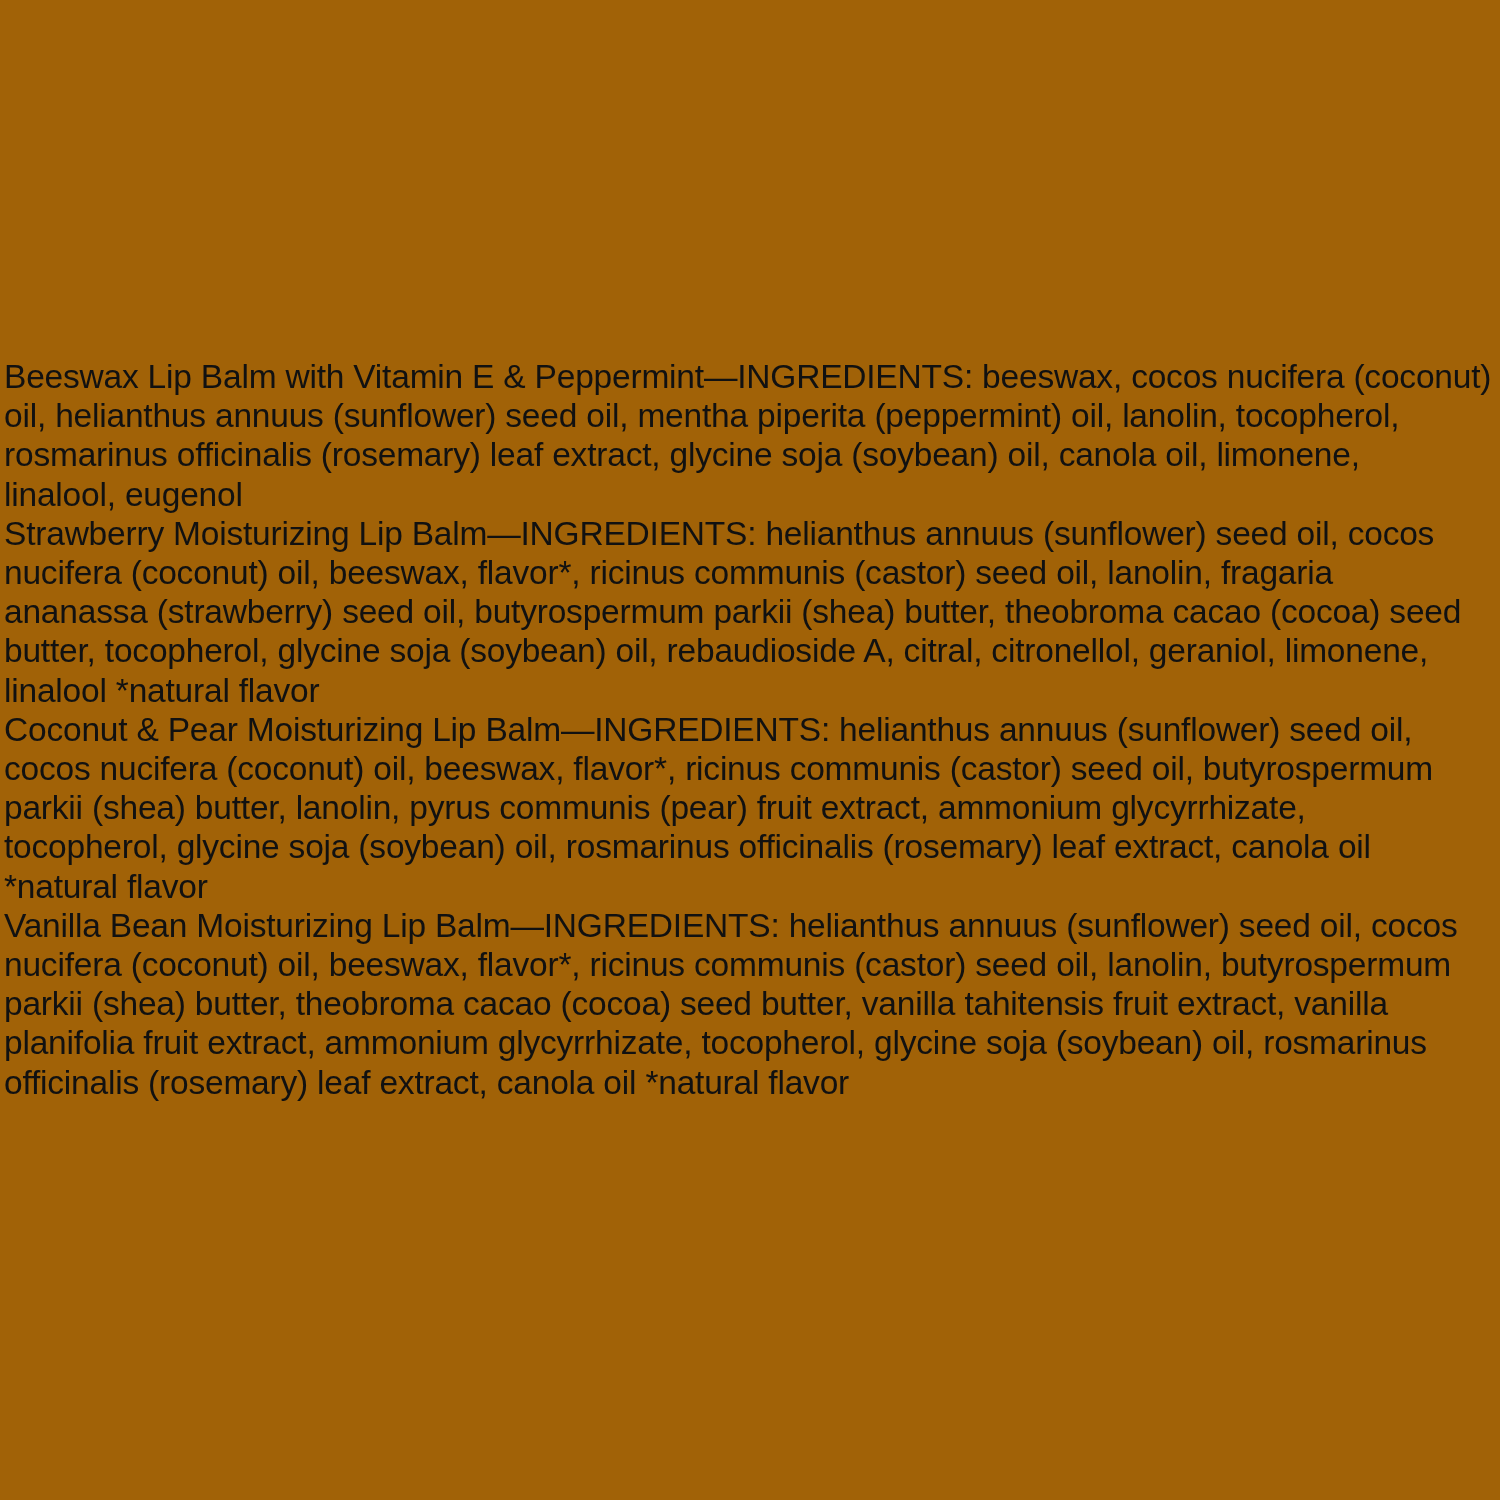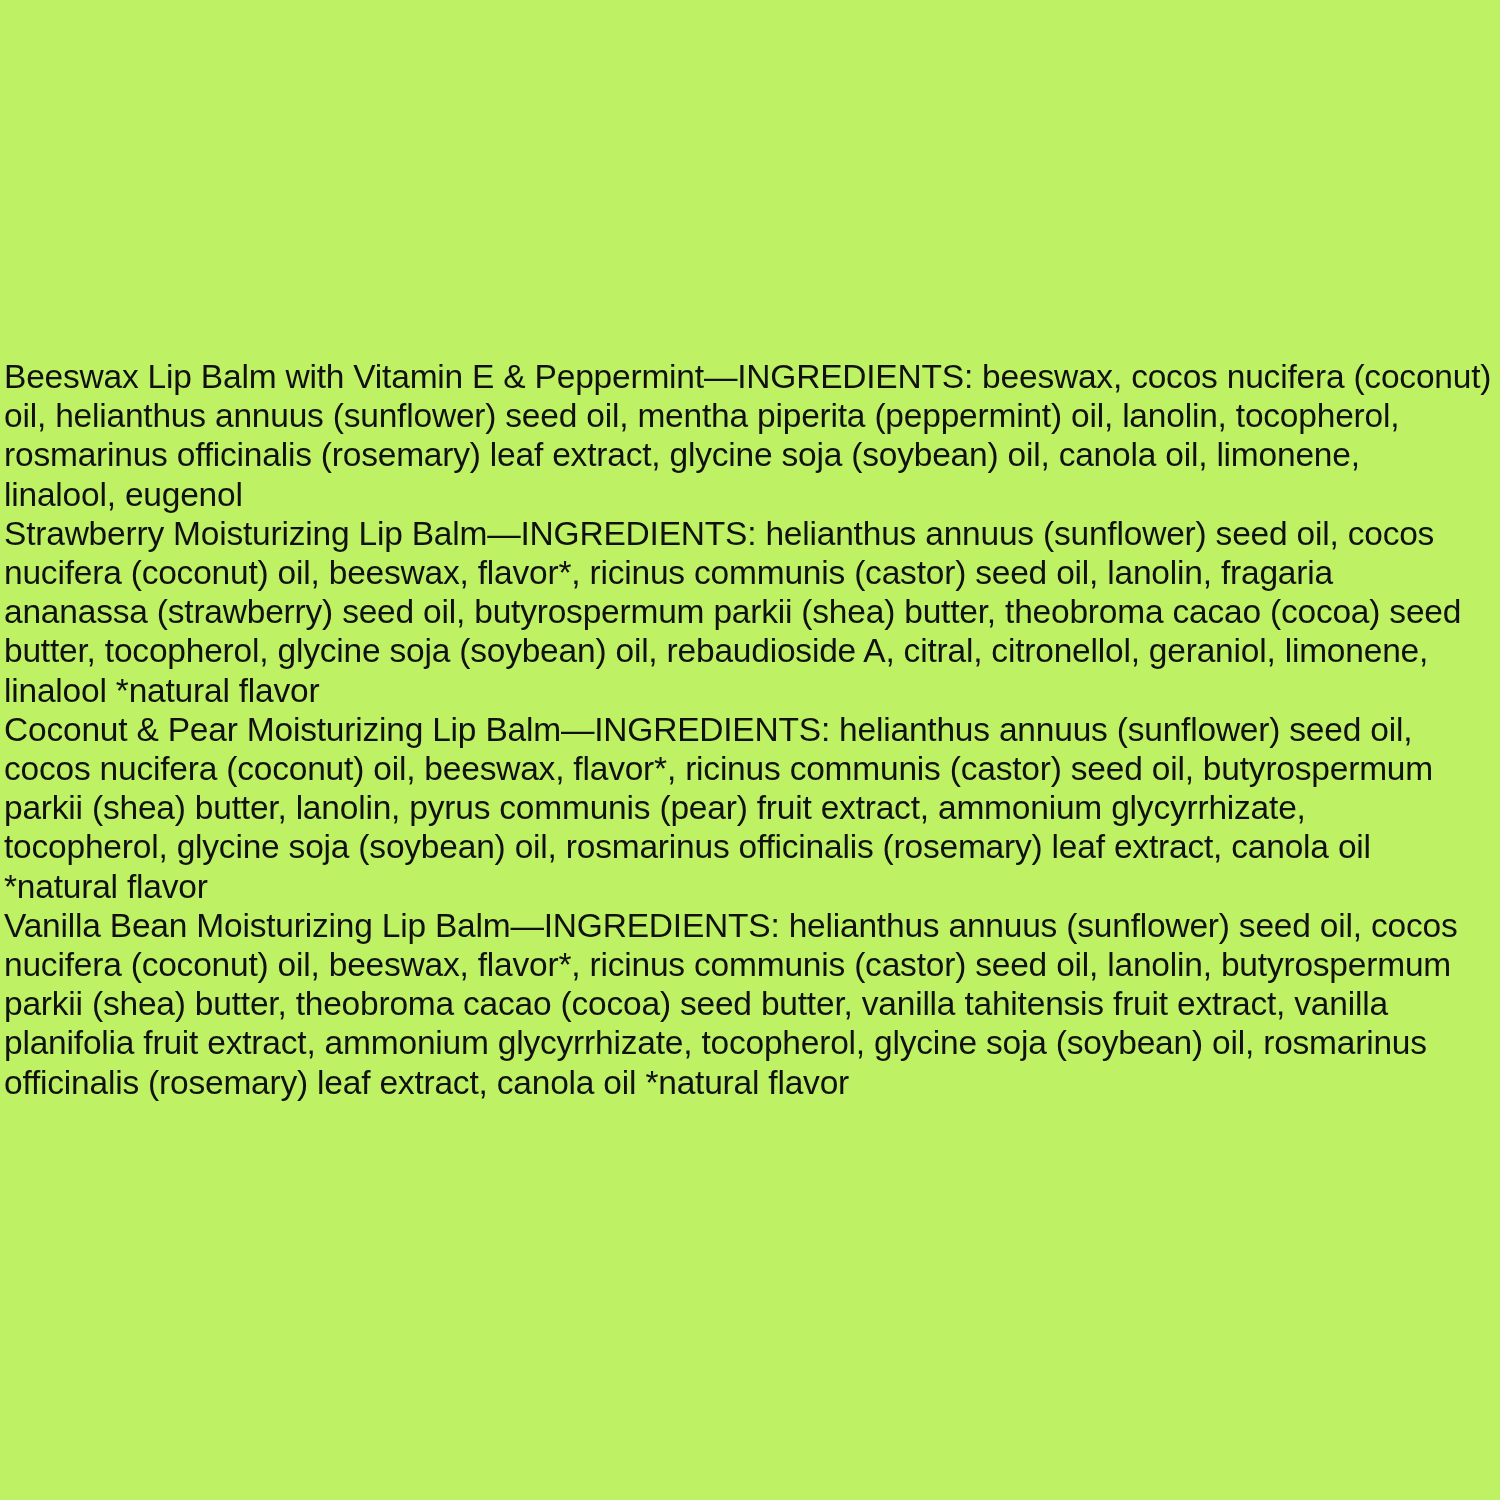--- a/index.html
+++ b/index.html
@@ -10,21 +10,21 @@
     width: 1500px;
     height: 1500px;
     background: #ffffff;
     overflow: hidden;
     position: relative;
     font-family: "Liberation Sans", "DejaVu Sans", sans-serif;
   }
   .sheet {
     position: absolute;
     inset: 0;
-    background: #bef264;
+    background: #a16207;
   }
   .textblock {
     position: absolute;
     left: 4px;
     top: 357px;
     width: 1496px;
     color: #111111;
     font-size: 34px;
     line-height: 39.2px;
     font-weight: 400;

